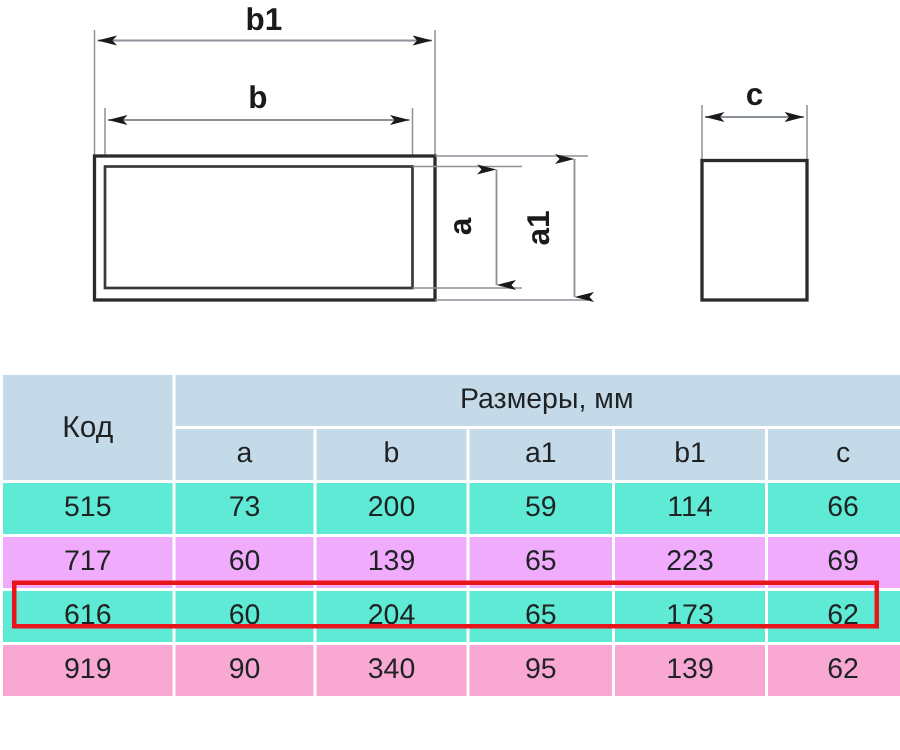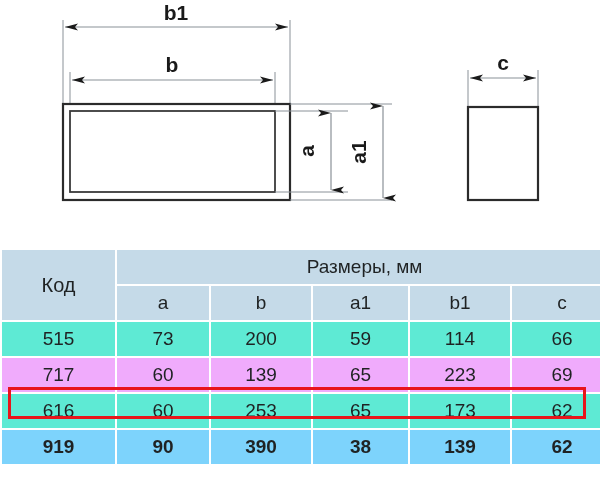--- a/index.html
+++ b/index.html
@@ -67,22 +67,21 @@
   th.hdr-code {
     font-size: 20px;
   }
   th.hdr-group {
     font-size: 19px;
   }
   tr.row-odd td {
     background: #5eead4;
   }
   tr.row-even td {
-    background: #7dd3fc;
-    font-weight: bold;
+    background: #f9a8d4;
   }
   tr.row-highlight td {
     background: #f0abfc;
   }
   
   col.c-code { width: 113px; }
   col.c-a    { width: 92px; }
   col.c-b    { width: 100px; }
   col.c-a1   { width: 95px; }
   col.c-b1   { width: 100px; }
@@ -197,29 +196,29 @@
         <td>717</td>
         <td>60</td>
         <td>139</td>
         <td>65</td>
         <td>223</td>
         <td>69</td>
       </tr>
       <tr class="row-odd">
         <td>616</td>
         <td>60</td>
-        <td>253</td>
+        <td>204</td>
         <td>65</td>
         <td>173</td>
         <td>62</td>
       </tr>
       <tr class="row-even">
         <td>919</td>
         <td>90</td>
-        <td>390</td>
-        <td>38</td>
+        <td>340</td>
+        <td>95</td>
         <td>139</td>
         <td>62</td>
       </tr>
     </tbody>
   </table>
   <div id="highlight-box"></div>
 </div>
 
 </body></html>

